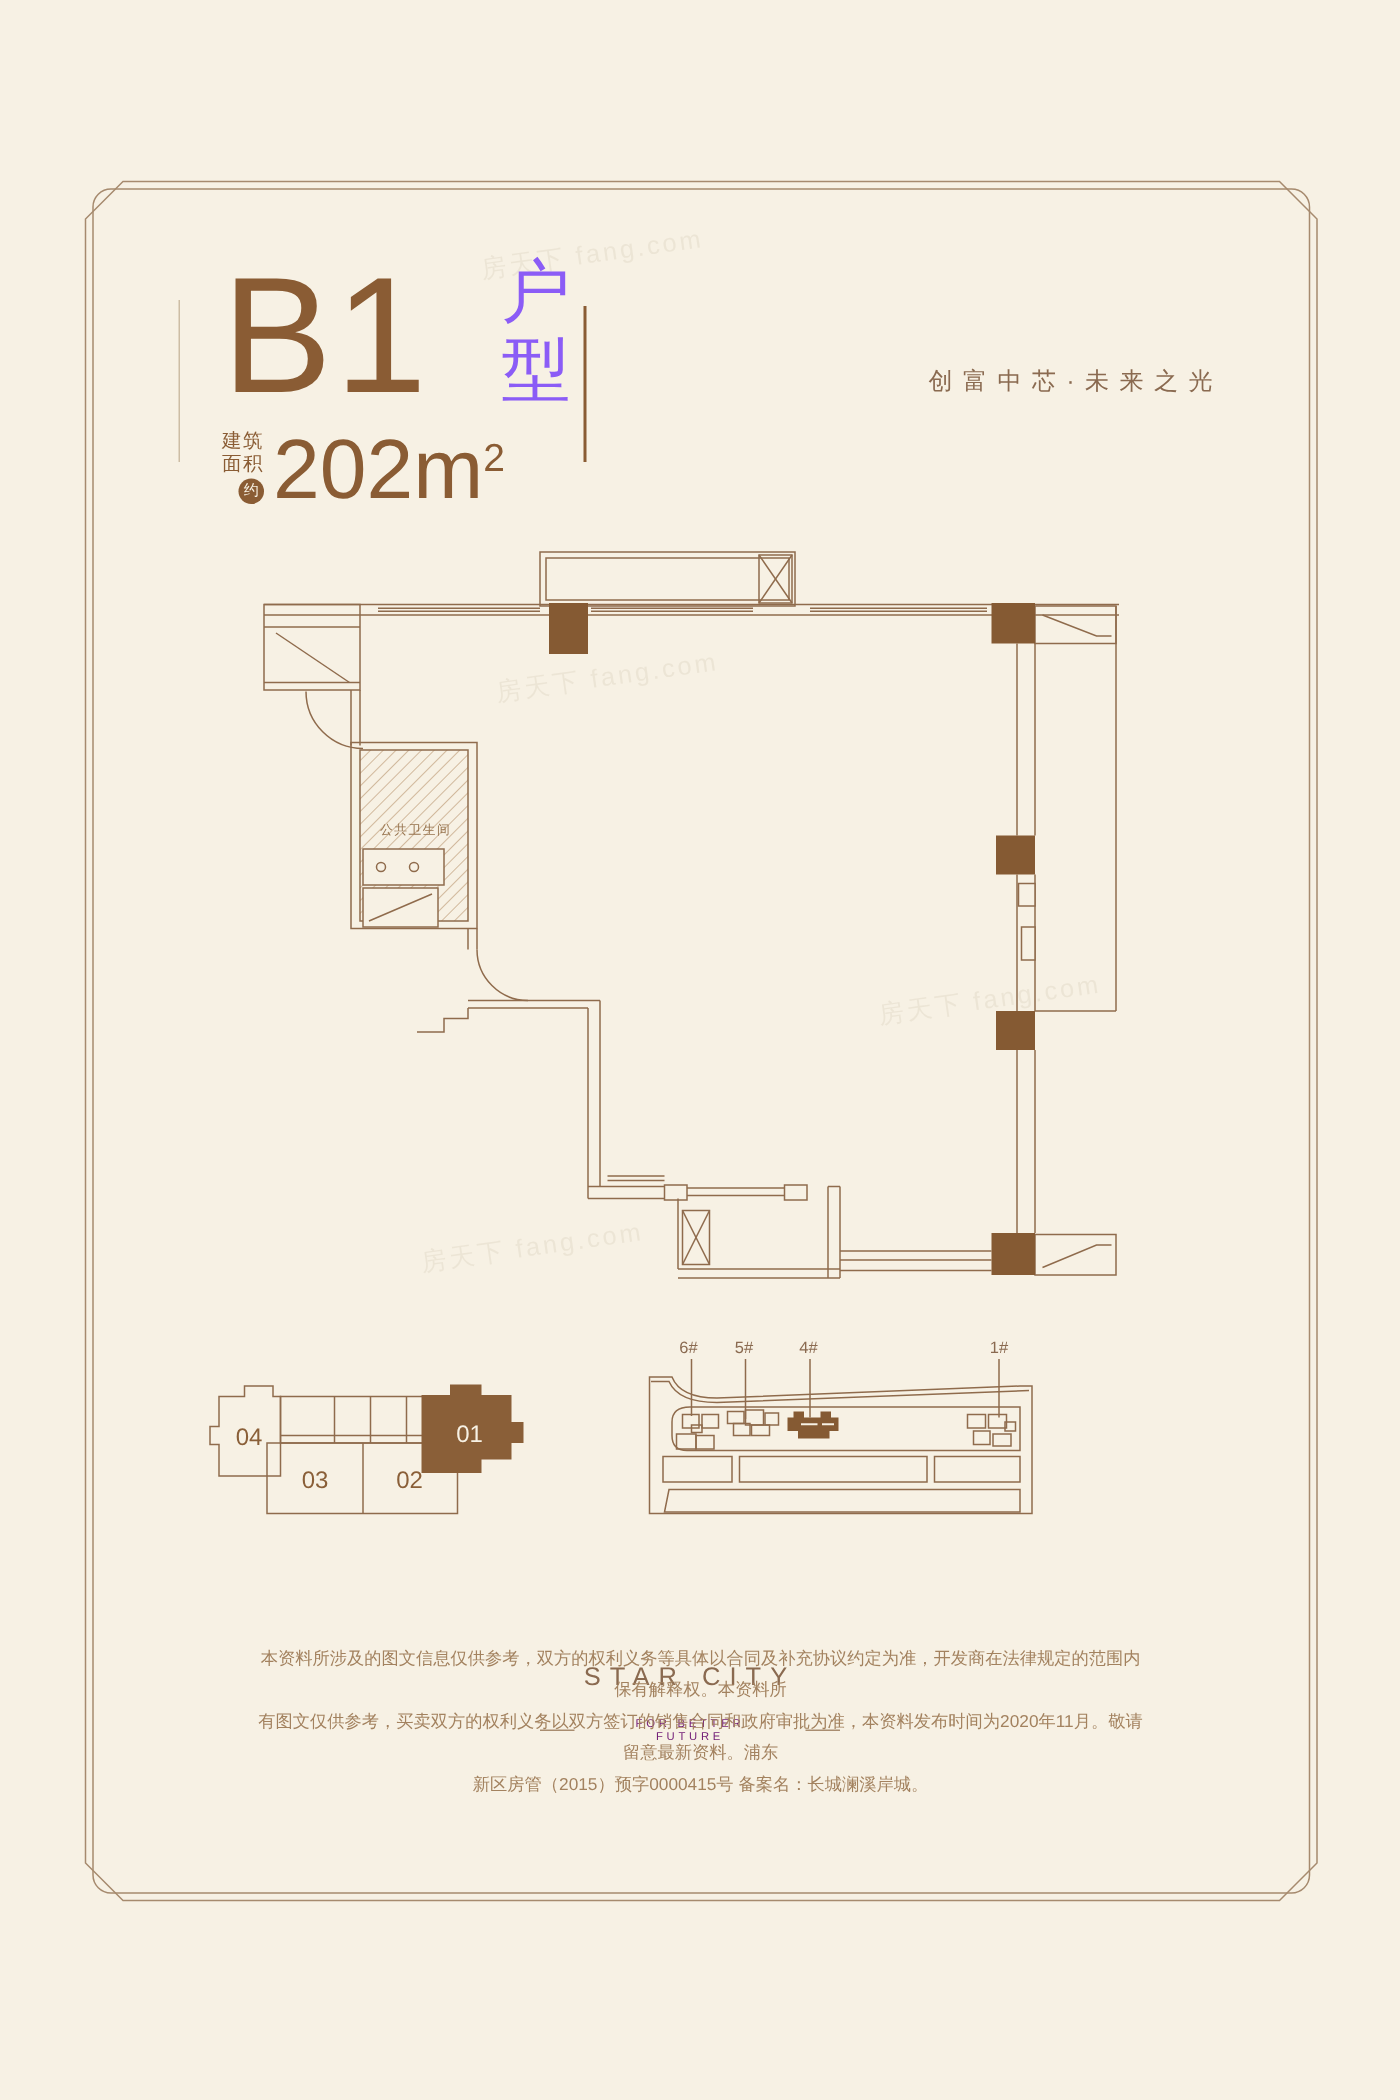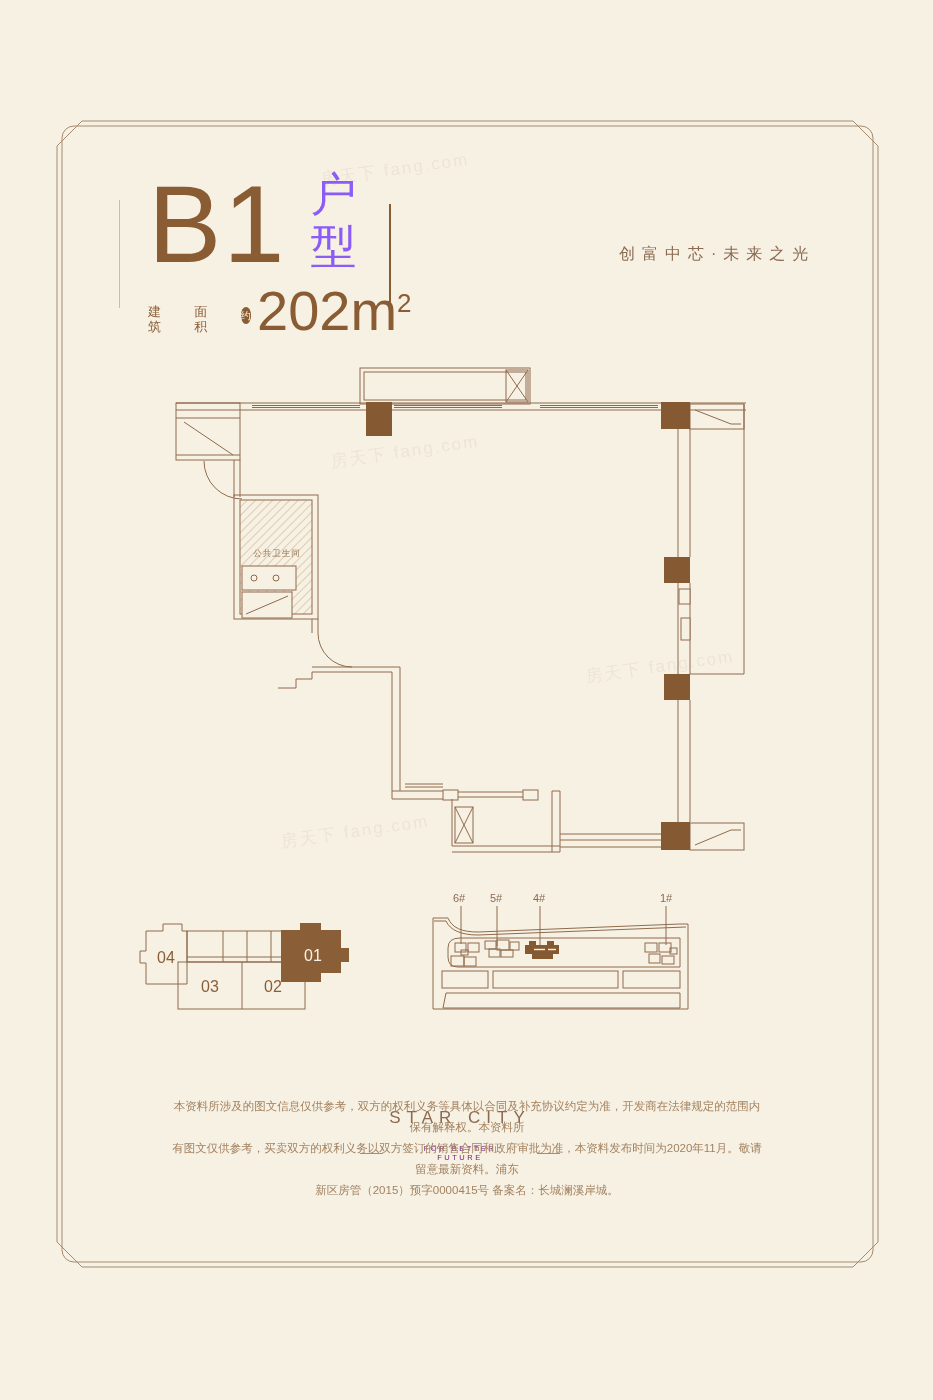--- a/index.html
+++ b/index.html
@@ -14,25 +14,25 @@
   svg text{font-family:"Liberation Sans","DejaVu Sans",sans-serif;}
 
   
   .frame-svg{position:absolute;left:0;top:0;}
 
   
   .title-block{position:absolute;left:148px;top:168px;width:260px;}
   .vline{position:absolute;}
   .vline-left{left:-29px;top:32px;width:1px;height:108px;background:#cdbda4;}
   .vline-right{left:241px;top:36px;width:2px;height:104px;background:#8a5c34;}
-  .title-row{display:flex;align-items:flex-end;gap:24px;}
+  .title-row{display:flex;align-items:flex-end;gap:24px;text-align:center;}
   .unit-code{font-size:110px;line-height:96px;letter-spacing:2px;color:#8a5c34;}
   .unit-suffix{font-size:46px;line-height:52px;letter-spacing:4px;color:#8b5cf6;}
   .area-row{display:flex;align-items:flex-end;margin-top:14px;}
-  .area-prefix{display:flex;align-items:flex-start;margin-right:6px;padding-bottom:2px;gap:29px;}
+  .area-prefix{display:flex;flex-direction:column;align-items:flex-end;margin-right:6px;padding-bottom:2px;}
   .area-prefix .lbl{font-size:13px;line-height:15px;letter-spacing:1px;color:#8a5c34;}
   .approx-badge{margin-top:3px;width:17px;height:17px;border-radius:50%;background:#8a5c34;color:#f7f1e4;
     font-size:10px;line-height:17px;text-align:center;}
   .area-value{font-size:56px;line-height:50px;color:#8a5c34;letter-spacing:0;}
   .area-value sup{font-size:26px;vertical-align:18px;line-height:0;}
 
   .tagline{position:absolute;left:578px;top:244px;font-size:16px;letter-spacing:7px;color:#8a6a50;margin-left:41px;}
 
   
   .floorplan{position:absolute;left:170px;top:360px;}

